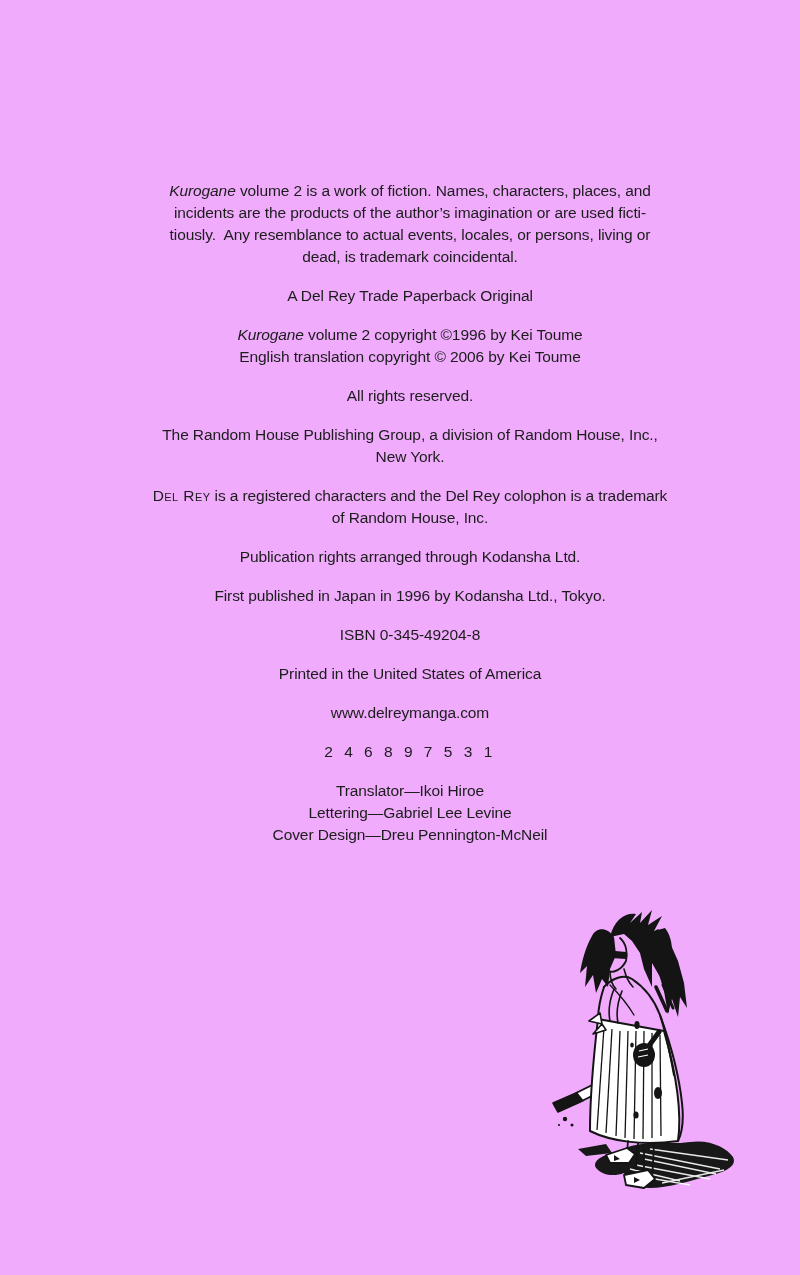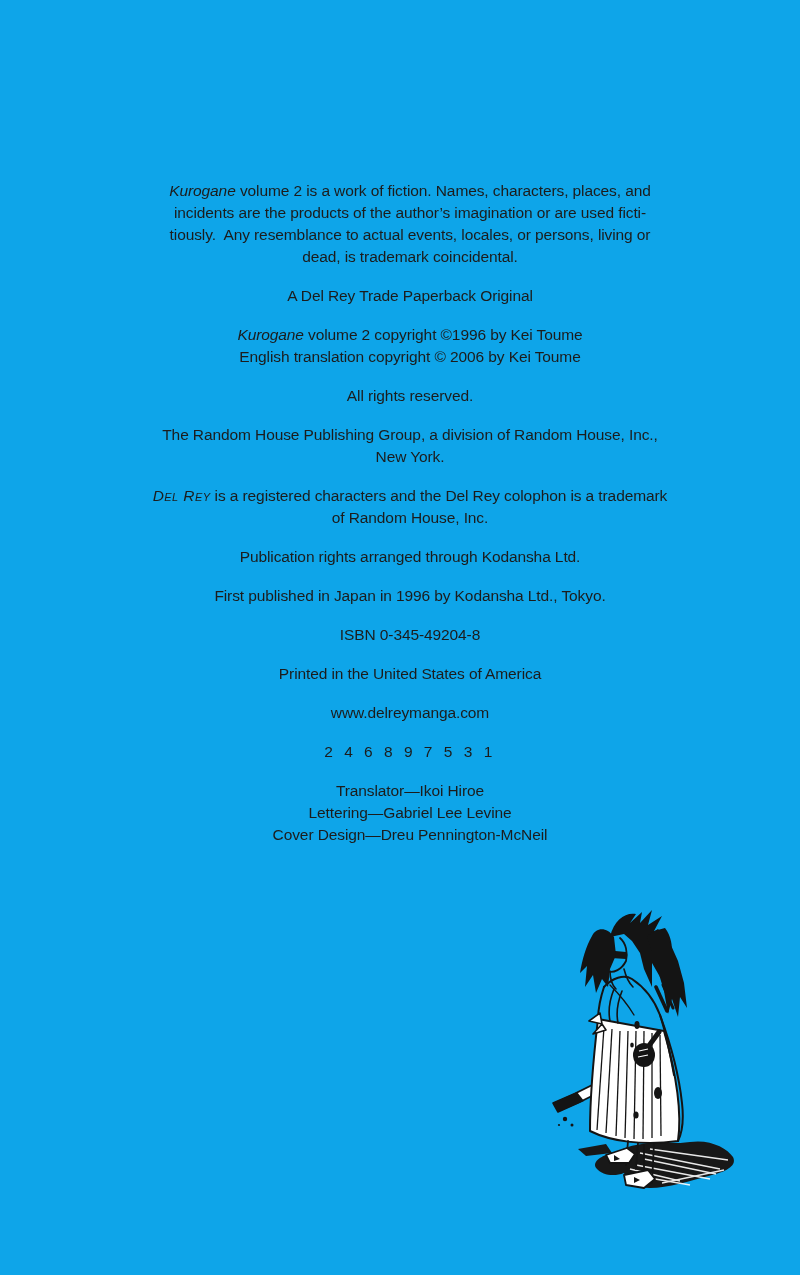--- a/index.html
+++ b/index.html
@@ -11,21 +11,21 @@
     height: 1275px;
     background: #ffffff;
     font-family: "Liberation Sans", sans-serif;
     color: #1c1c1c;
     position: relative;
     overflow: hidden;
   }
   .page {
     position: absolute;
     inset: 0;
-    background: #0ea5e9;
+    background: #f0abfc;
   }
   .text-column {
     position: absolute;
     top: 180px;
     left: 100px;
     width: 620px;
     text-align: center;
     font-size: 15.5px;
     line-height: 22px;
     letter-spacing: -0.1px;
@@ -36,21 +36,20 @@
   .line {
     display: block;
     white-space: pre-wrap;
   }
   .i {
     font-style: italic;
   }
   .sc {
     font-variant: small-caps;
     letter-spacing: 0.4px;
-    font-style: italic;
   }
   .printline {
     letter-spacing: 3.5px;
   }
   .illustration {
     position: absolute;
     left: 540px;
     top: 903px;
     width: 230px;
     height: 300px;

